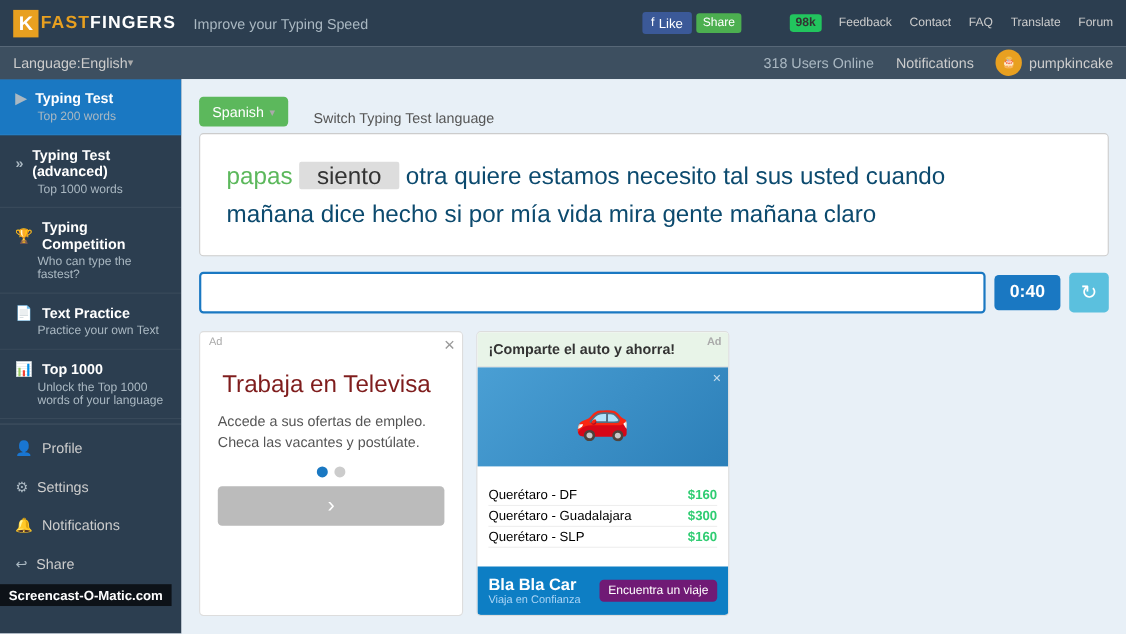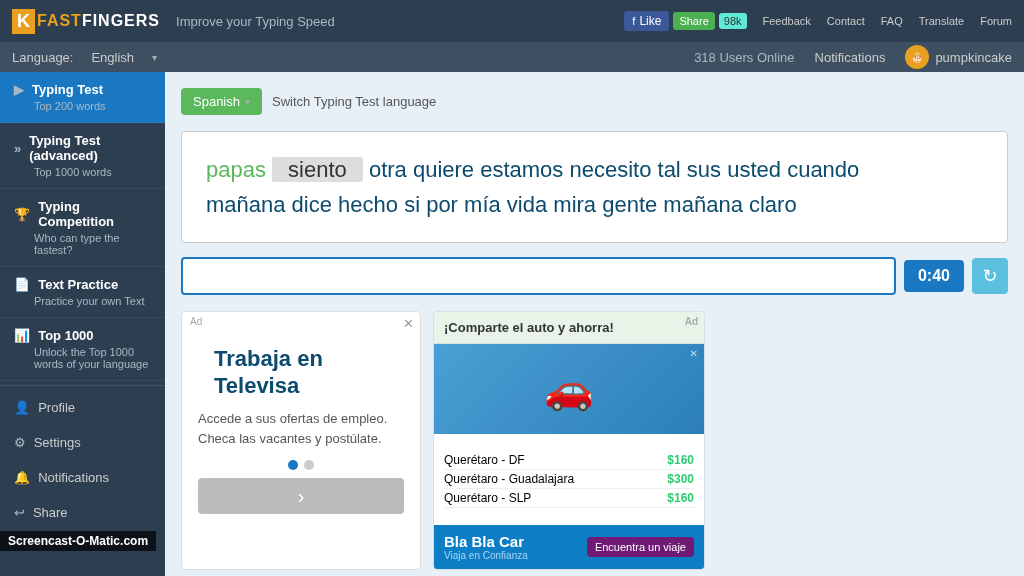--- a/index.html
+++ b/index.html
@@ -56,47 +56,48 @@
       gap: 4px;
     }
     .share-btn {
       background: #4caf50;
       color: white;
       padding: 3px 6px;
       border-radius: 3px;
       font-size: 11px;
     }
     .share-count {
-      background: #5eead4;
+      background: #22c55e;
       color: #333;
       padding: 2px 5px;
       border-radius: 3px;
       font-size: 11px;
-      font-weight: normal;
+      font-weight: bold;
+      margin-left: 40px;
     }
     .top-nav-link {
       color: #ccc;
       font-size: 11px;
       cursor: pointer;
       text-decoration: none;
     }
 
     
     .second-bar {
       background: #3d4f60;
       height: 30px;
       display: flex;
       align-items: center;
       padding: 0 12px;
       color: white;
     }
     .language-selector {
       display: flex;
       align-items: center;
-      gap: 18px;
+      gap: 0;
       font-size: 13px;
       color: #ccc;
     }
     .chevron-down { font-size: 10px; color: #aaa; }
     .second-bar-right {
       margin-left: auto;
       display: flex;
       align-items: center;
       gap: 20px;
     }
@@ -172,23 +173,23 @@
     .content {
       flex: 1;
       background: #e8f0f7;
       overflow-y: auto;
       padding: 16px;
     }
 
     
     .lang-switcher {
       display: flex;
-      align-items: center;
-      gap: 10px;
-      margin-bottom: 16px;
+      align-items: flex-end;
+      gap: 23px;
+      margin-bottom: 6px;
     }
     .lang-btn {
       background: #5cb85c;
       color: white;
       border: none;
       padding: 6px 12px;
       border-radius: 4px;
       font-size: 13px;
       cursor: pointer;
       display: flex;
@@ -282,25 +283,25 @@
       cursor: pointer;
     }
     .ad-label {
       position: absolute;
       top: 4px;
       left: 8px;
       font-size: 10px;
       color: #aaa;
     }
     .ad-title-blue {
-      color: #0c4a6e;
+      color: #7f1d1d;
       font-size: 22px;
-      font-weight: bold;
+      font-weight: normal;
       line-height: 1.2;
-      margin: 18px 16px 10px;
+      margin: 18px 4px 10px;
     }
     .ad-body-text {
       color: #555;
       font-size: 13px;
       line-height: 1.5;
       margin-bottom: 12px;
     }
     .ad-dots {
       display: flex;
       gap: 6px;
@@ -318,21 +319,21 @@
       height: 36px;
       font-size: 20px;
       cursor: pointer;
       display: flex;
       align-items: center;
       justify-content: center;
       color: white;
     }
 
     .ad-box-right {
-      width: 272px;
+      width: 230px;
       flex-shrink: 0;
     }
     .ad-right-header {
       background: #e8f4e8;
       padding: 8px 10px;
       font-size: 13px;
       color: #333;
       font-weight: bold;
       border-bottom: 1px solid #ddd;
     }

